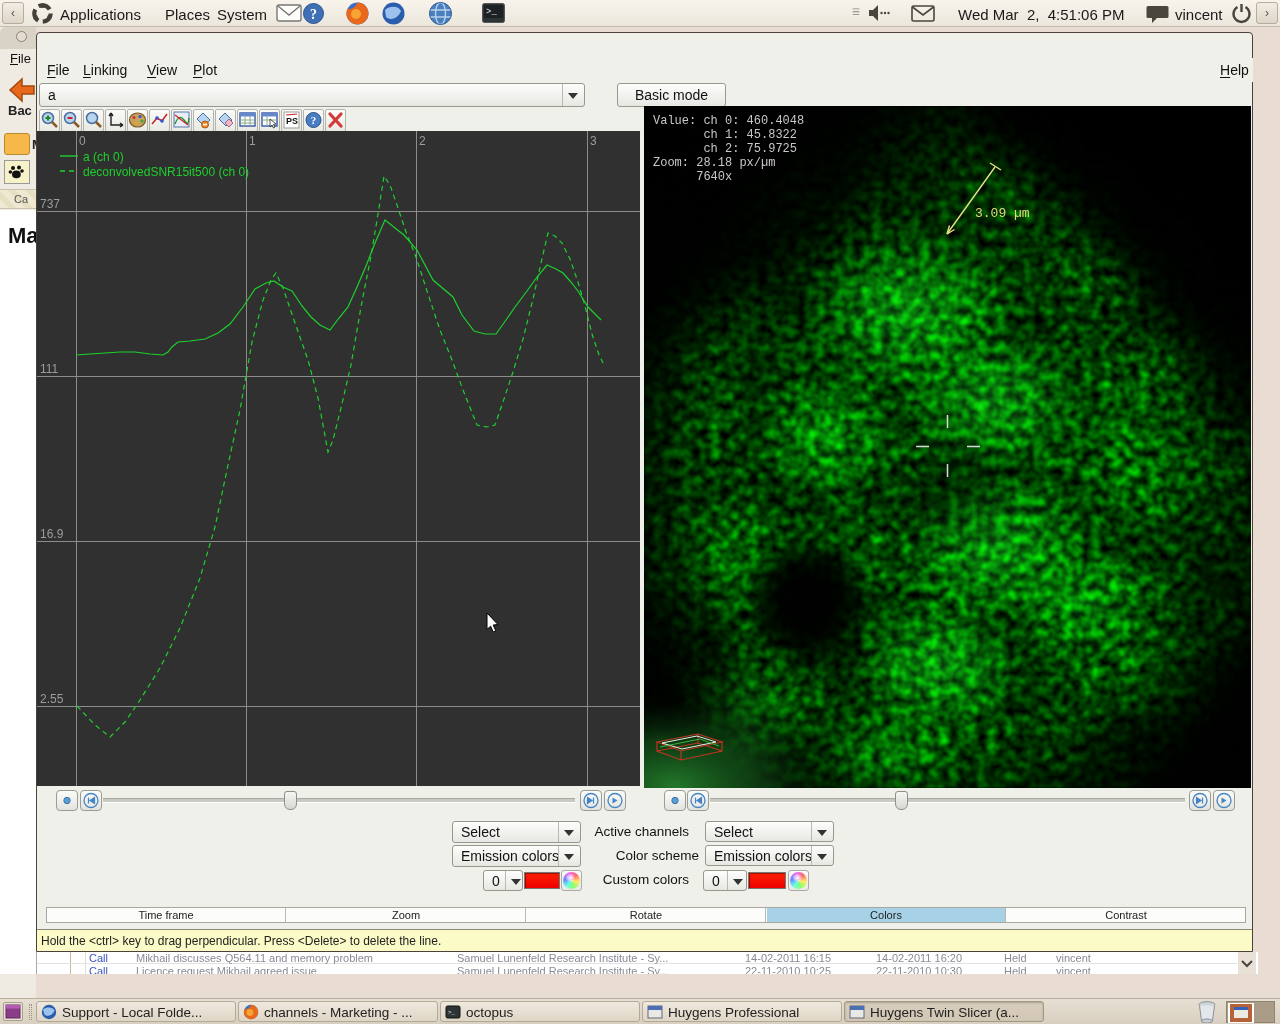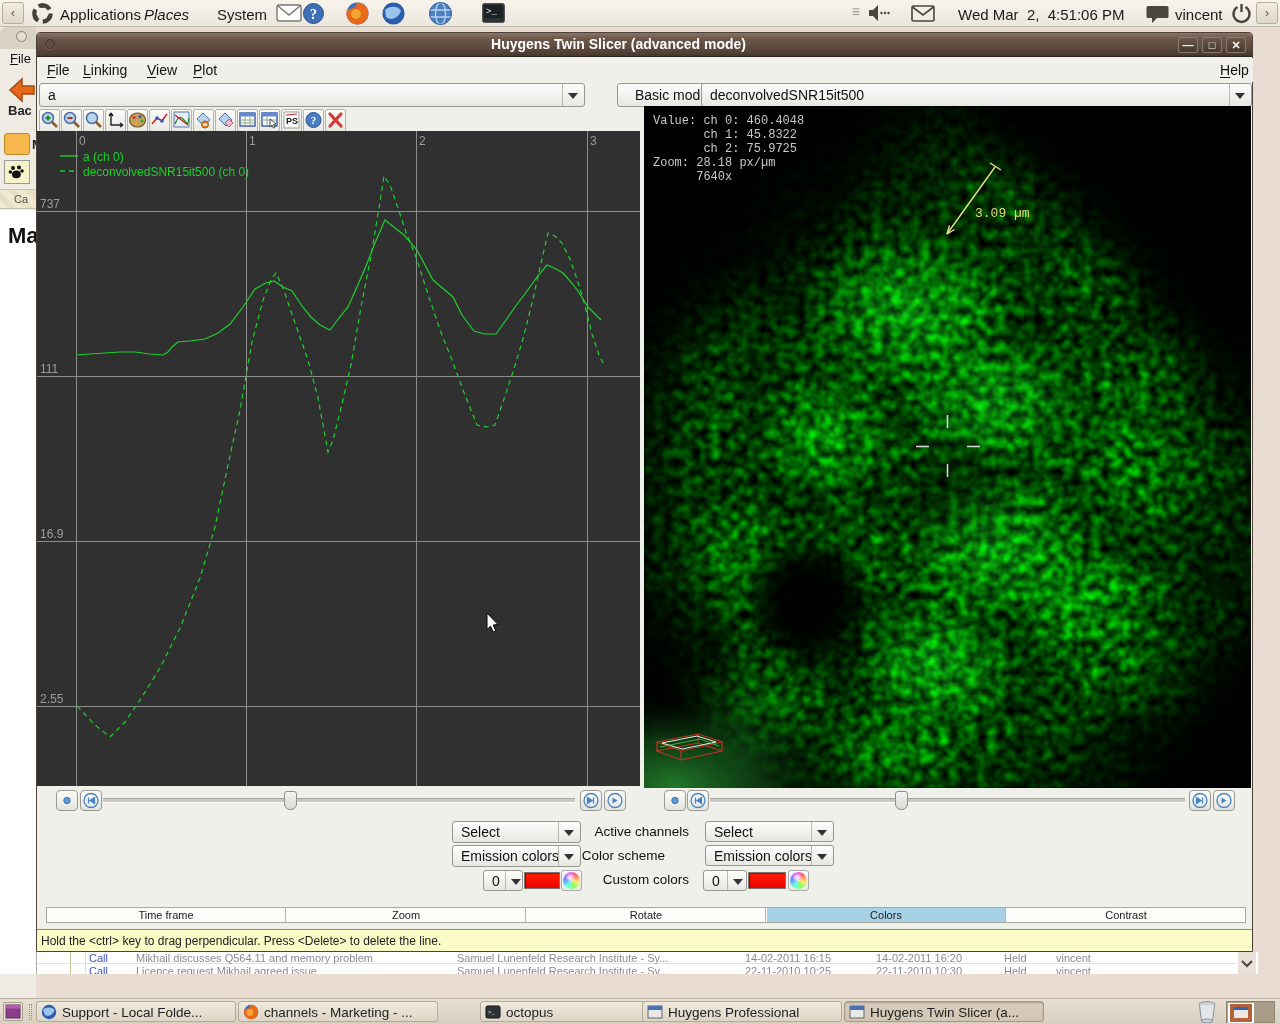--- a/index.html
+++ b/index.html
@@ -103,21 +103,21 @@
 
   <div id="toppanel" class="abs">
     <div class="pbtn abs" style="left:2px;">‹</div>
     <svg class="abs" style="left:32px;top:3px" width="21" height="21" viewBox="0 0 21 21">
       <circle cx="10.5" cy="10.5" r="8.2" fill="none" stroke="#433f3a" stroke-width="4.2" stroke-dasharray="12.5 4.7"></circle>
       <circle cx="10.5" cy="2.6" r="2.3" fill="#433f3a"></circle>
         <circle cx="3.6" cy="14.4" r="2.3" fill="#433f3a"></circle>
         <circle cx="17.4" cy="14.4" r="2.3" fill="#433f3a"></circle>
     </svg>
     <span class="ptext abs" style="left:60px;">Applications</span>
-    <span class="ptext abs" style="left:144px;font-style:italic;">Places</span>
+    <span class="ptext abs" style="left:165px;">Places</span>
     <span class="ptext abs" style="left:217px;">System</span>
 
     <svg class="abs" style="left:276px;top:3px" width="26" height="20" viewBox="0 0 26 20">
       <rect x="1" y="2" width="24" height="16" rx="2" fill="#fdfdfb" stroke="#777" stroke-width="1.4"></rect>
       <path d="M2 3 L13 12 L24 3" fill="none" stroke="#777" stroke-width="1.4"></path>
     </svg>
 
     <svg class="abs" style="left:302px;top:2px" width="23" height="23" viewBox="0 0 23 23">
       <circle cx="11.5" cy="11.5" r="10" fill="#3f6fb4" stroke="#2c5090" stroke-width="1"></circle>
       <text x="11.5" y="16.5" font-size="14" font-weight="bold" fill="#fff" text-anchor="middle" font-family="Liberation Serif">?</text>
@@ -189,44 +189,33 @@
       <ellipse cx="8.4" cy="10.4" rx="4.4" ry="3.8" fill="#111"></ellipse>
     </svg>
     <div class="abs" style="left:0;top:162px;width:36px;height:20px;background:repeating-linear-gradient(45deg,#efe9d2 0 6px,#e6dfc2 6px 12px);border-top:1px solid #c9c2ae;border-bottom:1px solid #c9c2ae;font-size:11px;color:#555;">
         <span style="position:absolute;left:14px;top:3px;">Ca</span>
       </div>
     <div class="abs" style="left:0;top:183px;width:36px;height:764px;background:#ffffff;"></div>
     <div class="abs" style="left:8px;top:196px;font-size:22px;font-weight:bold;color:#111;background:#fff;">Ma</div>
   </div>
 
   <div id="hwin" class="abs">
-    <div id="htitle" class="abs">
-      <span class="ttext abs">Huygens Twin Slicer (advanced mode)</span>
-      <span class="abs" style="left:8px;top:6px;width:10px;height:10px;border-radius:50%;background:#5f4e42;border:1.5px solid #3f322a;box-shadow:0 1px 0 rgba(160,140,120,.35);"></span>
-      <div class="wbtn abs" style="left:1141px;">―</div>
-      <div class="wbtn abs" style="left:1165px;">□</div>
-      <div class="wbtn abs" style="left:1189px;">✕</div>
-    </div>
     <div id="hmenu" class="abs">
       <span style="left:9px;"><u class="mn">F</u>ile</span>
       <span style="left:45px;"><u class="mn">L</u>inking</span>
       <span style="left:109px;"><u class="mn">V</u>iew</span>
       <span style="left:155px;"><u class="mn">P</u>lot</span>
       <span style="left:1182px;"><u class="mn">H</u>elp</span>
     </div>
 
     <div class="combo abs" style="left:2px;top:50px;width:546px;height:24px;">
         <span class="ctext">a</span>
         <span class="arr"></span>
       </div>
     <div class="qbtn abs" style="left:552px;top:50px;width:109px;height:24px;line-height:22px;margin-left:28px;">Basic mode</div>
-    <div class="combo abs" style="left:664px;top:50px;width:551px;height:24px;">
-        <span class="ctext">deconvolvedSNR15it500</span>
-        <span class="arr"></span>
-      </div>
 
     <div id="htoolbar" class="abs">
       <div class="tbtn abs" style="left:1px"><svg width="19" height="21" viewBox="0 0 19 21">
             <circle cx="8" cy="8" r="5.5" fill="#b8d4ee" stroke="#4a6e9e" stroke-width="1.5"></circle>
             <line x1="12" y1="12" x2="17" y2="17" stroke="#8a5a2a" stroke-width="2.5"></line>
             <path d="M8 5.5 V10.5 M5.5 8 H10.5" stroke="#1a8a1a" stroke-width="2"></path>
           </svg></div>
       <div class="tbtn abs" style="left:23px"><svg width="19" height="21" viewBox="0 0 19 21">
             <circle cx="8" cy="8" r="5.5" fill="#b8d4ee" stroke="#4a6e9e" stroke-width="1.5"></circle>
             <line x1="12" y1="12" x2="17" y2="17" stroke="#8a5a2a" stroke-width="2.5"></line>
@@ -509,21 +498,21 @@
         </div>
       <div class="lbl abs" style="left:530px;top:8px;width:122px;text-align:right;">Active channels</div>
       <div class="combo abs" style="left:668px;top:5px;width:129px;height:21px;">
           <span class="ctext" style="top:2px;">Select</span>
           <span class="arr"></span>
         </div>
       <div class="combo abs" style="left:415px;top:29px;width:129px;height:22px;">
           <span class="ctext" style="top:2px;">Emission colors</span>
           <span class="arr"></span>
         </div>
-      <div class="lbl abs" style="left:506px;top:32px;width:122px;text-align:right;">Color scheme</div>
+      <div class="lbl abs" style="left:540px;top:32px;width:122px;text-align:right;">Color scheme</div>
       <div class="combo abs" style="left:668px;top:29px;width:129px;height:21px;">
           <span class="ctext" style="top:2px;">Emission colors</span>
           <span class="arr"></span>
         </div>
       <div class="combo abs" style="left:446px;top:54px;width:40px;height:21px;">
           <span class="ctext" style="top:2px;">0</span>
           <span class="arr" style="width:17px;"></span>
         </div>
       <div class="swatch abs" style="left:487px;top:56px;width:36px;height:17px;"></div>
       <div class="wheel abs" style="left:524px;top:54px;">
@@ -594,21 +583,21 @@
       <span class="ttxt">Support - Local Folde...</span>
     </div>
     <div class="task" style="left:238px;width:200px;">
       <svg class="ticon" viewBox="0 0 16 16">
           <circle cx="8" cy="8" r="7.2" fill="#3a6fc4"></circle>
           <path d="M8 0.8 A7.2 7.2 0 1 1 1.5 5 A6 6 0 0 0 8 0.8" fill="#e8681c"></path>
           <circle cx="7" cy="8.5" r="3.4" fill="#f7a531"></circle>
         </svg>
       <span class="ttxt">channels - Marketing - ...</span>
     </div>
-    <div class="task" style="left:440px;width:200px;margin-left:40px;">
+    <div class="task" style="left:440px;width:200px;">
       <svg class="ticon" viewBox="0 0 16 16">
           <rect x="1" y="2" width="14" height="12" rx="1.5" fill="#2e3436" stroke="#111"></rect>
           <text x="3" y="10" font-size="6" fill="#eee" font-family="Liberation Mono">&gt;_</text>
         </svg>
       <span class="ttxt">octopus</span>
     </div>
     <div class="task" style="left:642px;width:200px;padding-left:33px;">
       <svg class="ticon" viewBox="0 0 16 16">
           <rect x="1" y="2" width="14" height="12" fill="#e8e8e4" stroke="#667"></rect>
           <rect x="1" y="2" width="14" height="4" fill="#4a6fb4"></rect>

